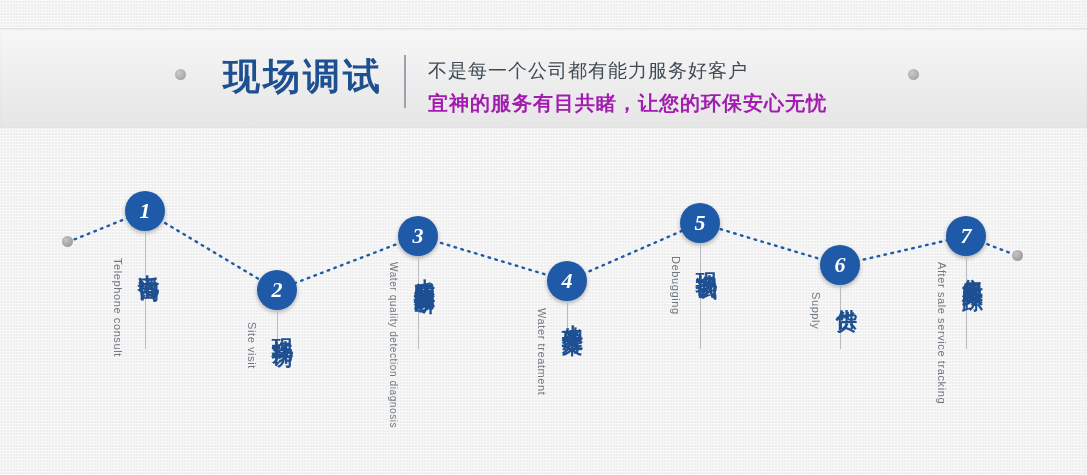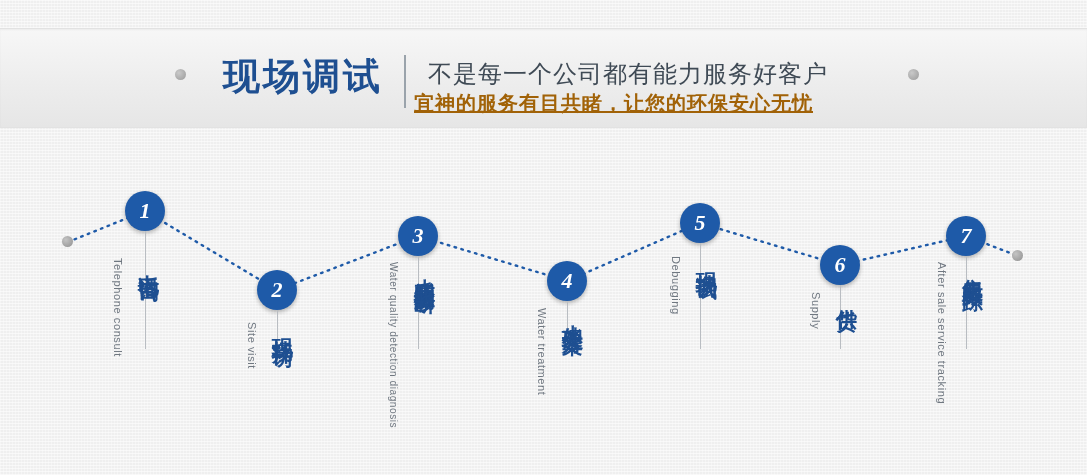--- a/index.html
+++ b/index.html
@@ -38,28 +38,27 @@
     font-size:37px;font-weight:bold;color:#1e4f91;
     letter-spacing:3px;
     font-family:"DejaVu Sans","Liberation Sans",sans-serif;
   }
   .title-rule{
     position:absolute;left:404px;top:55px;width:2px;height:53px;
     background:#9aa3ab;
   }
   .sub1{
     position:absolute;left:428px;top:58px;
-    font-size:24px;color:#3f4a55;letter-spacing:1px;
+    font-size:19px;color:#3f4a55;letter-spacing:1px;
     font-family:Liberation Sans, sans-serif;
   }
   .sub2{
-    position:absolute;left:414px;top:90px;
-    font-size:20px;font-weight:bold;color:#a16207;letter-spacing:1px;
+    position:absolute;left:428px;top:90px;
+    font-size:20px;font-weight:bold;color:#a21caf;letter-spacing:1px;
     font-family:"DejaVu Sans","Liberation Sans",sans-serif;
-    text-decoration:underline;
   }
   
   #flow{position:absolute;left:0;top:126px;width:1087px;height:349px;}
   
   .node{
     position:absolute;width:40px;height:40px;border-radius:50%;
     background:#1e5aa8;
     box-shadow:0 2px 4px rgba(0,0,0,0.28);
     color:#fff;
     display:flex;align-items:center;justify-content:center;

